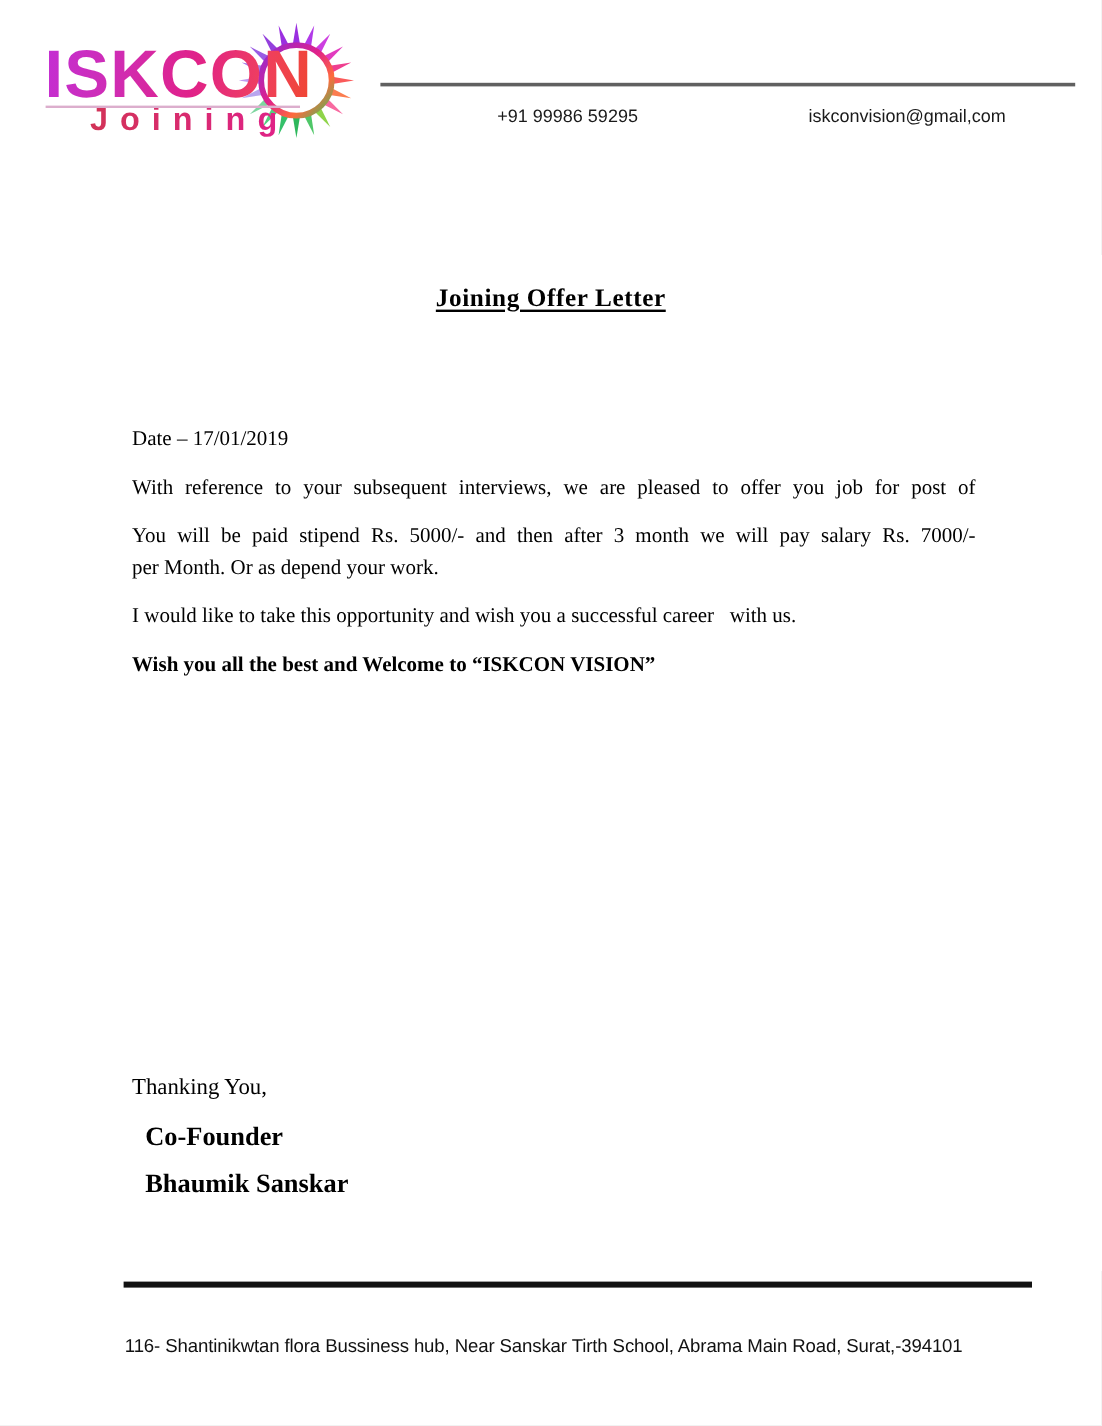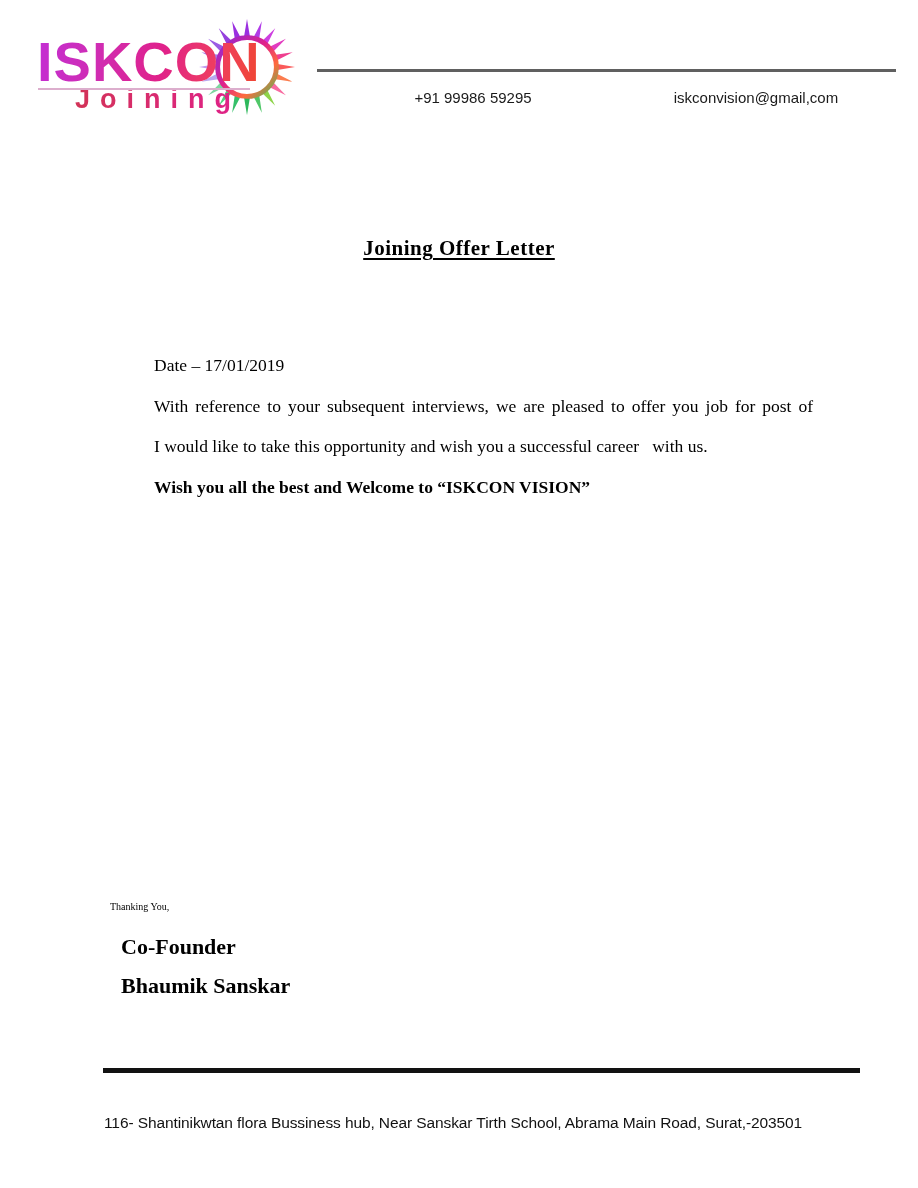--- a/index.html
+++ b/index.html
@@ -39,30 +39,30 @@
   .contact.email { left: 640px; width: 232px; text-align: center; }
 
   
   .title-wrap { position: absolute; left: 0; top: 234px; width: 918px; text-align: center; }
   .title {
     display: inline-block;
     font-size: 21px; font-weight: bold; letter-spacing: .5px; line-height: 28px;
     text-decoration: underline; text-decoration-thickness: 2px; text-underline-offset: 3px;
   }
   .body-block { position: absolute; left: 110px; top: 352px; width: 703px; font-size: 17.5px; }
-  .line { line-height: 26px; margin-left: 44px; }
+  .line { line-height: 26px; }
   .j { text-align: justify; text-align-last: justify; }
   .mb-date { margin-bottom: 15px; }
   .mb-salutation { margin-bottom: 54px; }
   .para { margin-bottom: 14px; }
   .para.last { margin-bottom: 15px; }
   .bold { font-weight: bold; }
 
   .closing { position: absolute; left: 110px; top: 897px; }
-  .closing-thanks { font-size: 10px; line-height: 20px; margin-bottom: 18px; }
+  .closing-thanks { font-size: 19px; line-height: 20px; margin-bottom: 18px; }
   .closing-role, .closing-name { font-size: 22px; font-weight: bold; line-height: 24px; margin-left: 11px; }
   .closing-role { margin-bottom: 15px; }
 
   
   .footer-rule { position: absolute; left: 103px; top: 1068px; width: 757px; height: 5px; background: #121212; }
   .footer-address {
     position: absolute; left: 104px; top: 1112px; width: 760px;
     font-family: "Liberation Sans", sans-serif; font-size: 15.5px; line-height: 21px;
     letter-spacing: -0.1px; color: #111;
   }
@@ -119,32 +119,36 @@
     <span class="title">Joining Offer Letter</span>
   </div>
 
   <div class="body-block">
     <div class="line mb-date">Date – 17/01/2019</div>
 
     <div class="para">
       <div class="line j">With reference to your subsequent interviews, we are pleased to offer you job for post of</div>
     </div>
 
+    <div class="para">
+      <div class="line j">You will be paid stipend Rs. 5000/- and then after 3 month we will pay salary Rs. 7000/-</div>
+      <div class="line">per Month. Or as depend your work.</div>
+    </div>
 
     <div class="para last">
       <div class="line">I would like to take this opportunity and wish you a successful career &nbsp; with us.</div>
     </div>
 
     <div class="para">
       <div class="line bold">Wish you all the best and Welcome to “ISKCON VISION”</div>
     </div>
   </div>
 
   <div class="closing">
     <div class="closing-thanks">Thanking You,</div>
     <div class="closing-role">Co-Founder</div>
     <div class="closing-name">Bhaumik Sanskar</div>
   </div>
 
   <div class="footer-rule"></div>
-  <div class="footer-address">116- Shantinikwtan flora Bussiness hub, Near Sanskar Tirth School, Abrama Main Road, Surat,-203501</div>
+  <div class="footer-address">116- Shantinikwtan flora Bussiness hub, Near Sanskar Tirth School, Abrama Main Road, Surat,-394101</div>
 
 </div>
 
 </body></html>

